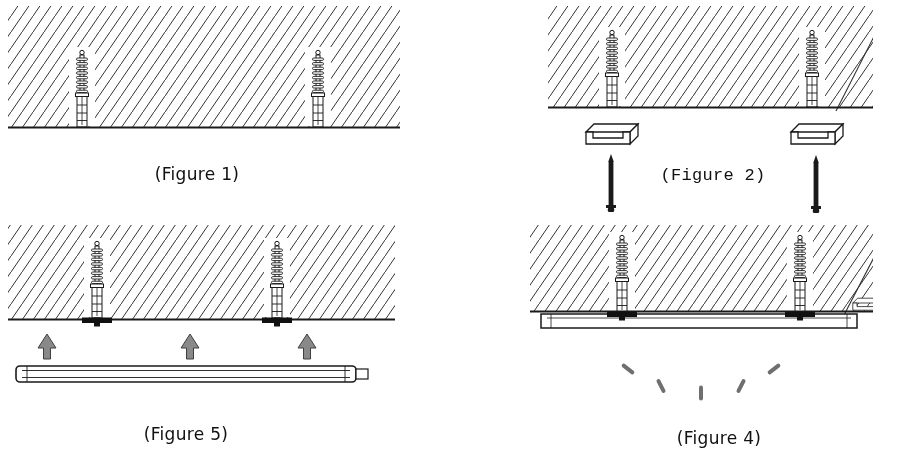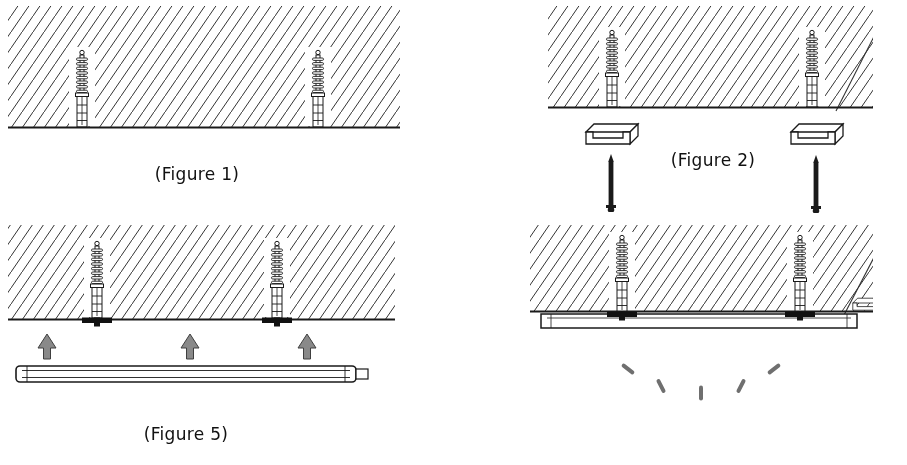--- a/index.html
+++ b/index.html
@@ -141,16 +141,17 @@
         <rect x="-2" y="-7.5" width="4" height="15" rx="2" fill="#6f6f6f" transform="translate(628,369) rotate(-52)"></rect>
         <rect x="-2" y="-7.5" width="4" height="15" rx="2" fill="#6f6f6f" transform="translate(661,386) rotate(-27)"></rect>
         <rect x="-2" y="-7.5" width="4" height="15" rx="2" fill="#6f6f6f" transform="translate(701,393) rotate(0)"></rect>
         <rect x="-2" y="-7.5" width="4" height="15" rx="2" fill="#6f6f6f" transform="translate(741,386) rotate(27)"></rect>
         <rect x="-2" y="-7.5" width="4" height="15" rx="2" fill="#6f6f6f" transform="translate(774,369) rotate(52)"></rect>
       </g>
     </g>
   </svg>
 
   <div class="caption" style="left:197px; top:164px;">(Figure 1)</div>
-  <div class="caption" style="left:713px; top:150px;">(Figure 2)</div>
+  <div class="caption" style="left:713px; top:166px;font-family:Liberation Mono, monospace;">(Figure 2)</div>
   <div class="caption" style="left:186px; top:424px;">(Figure 5)</div>
+  <div class="caption" style="left:719px; top:428px;">(Figure 4)</div>
 
 </div>
 
 </body></html>

